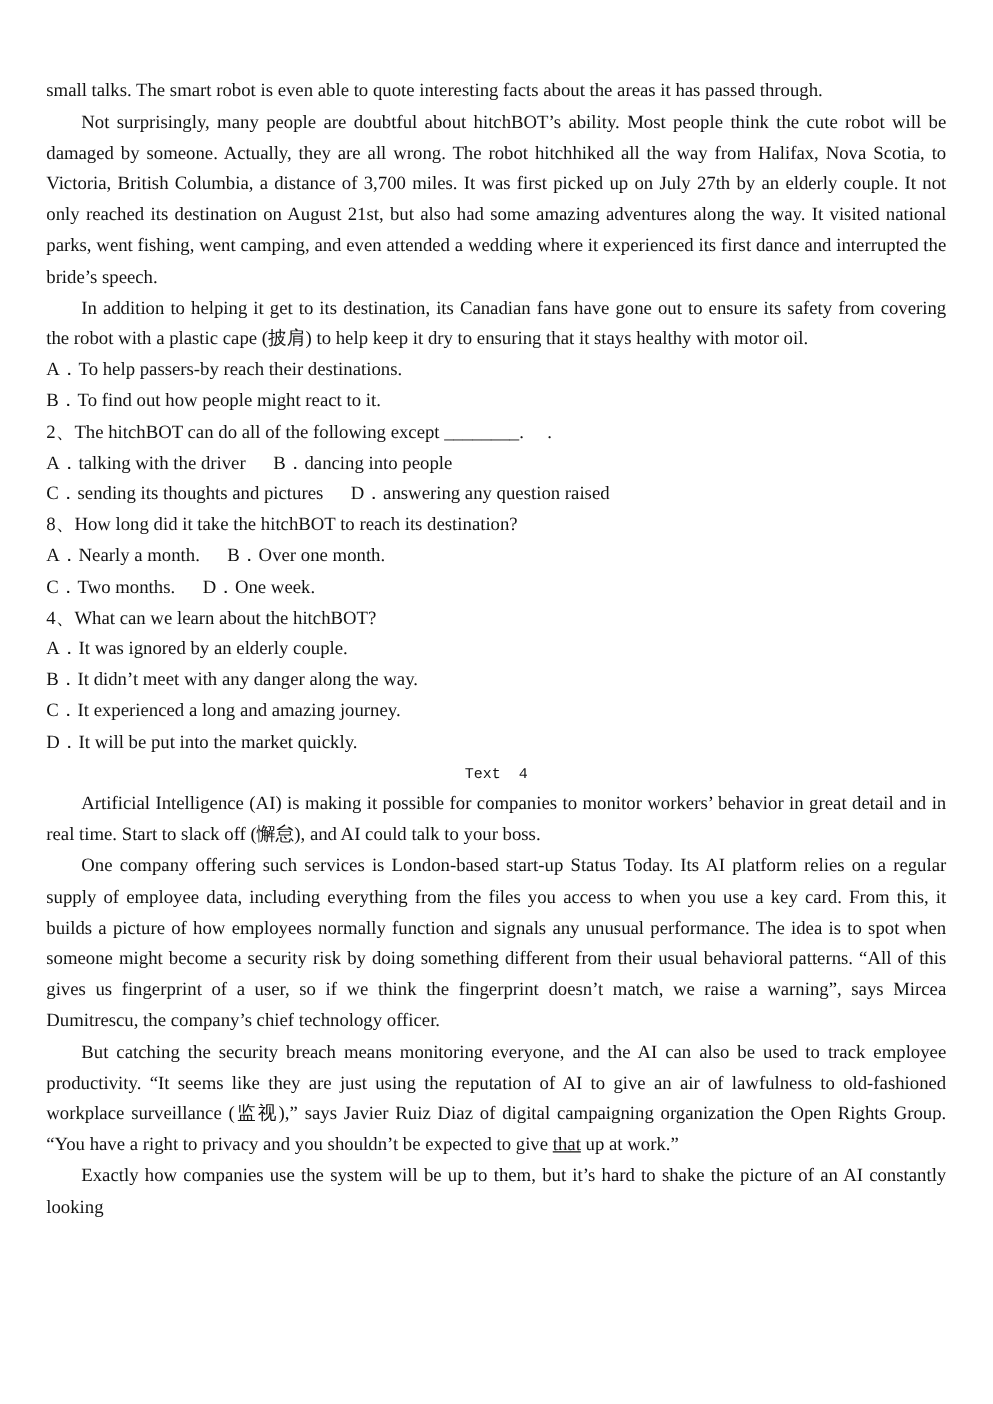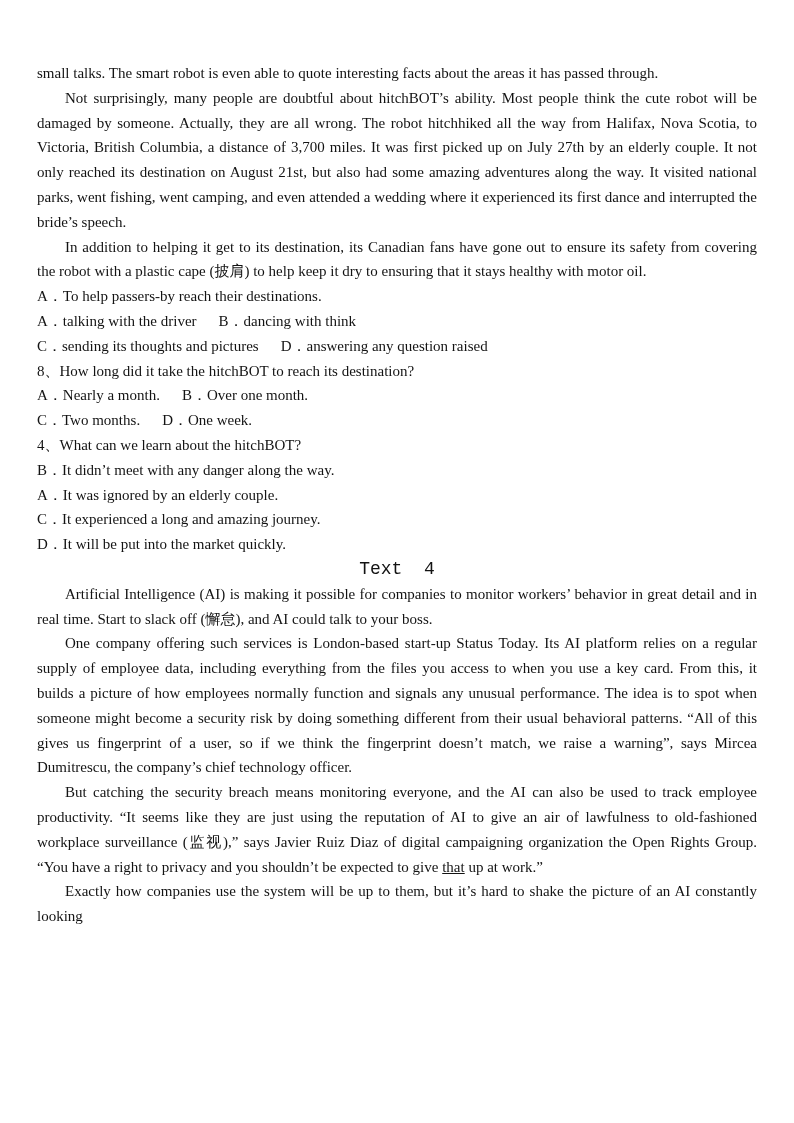--- a/index.html
+++ b/index.html
@@ -27,52 +27,54 @@
   .ind {
     text-indent: 28px;
   }
   .line {
     margin: 0;
   }
   .heading {
     margin: 0;
     text-align: center;
     font-family: "Liberation Mono", "DejaVu Sans Mono", monospace;
-    font-size: 18px;
+    font-size: 12px;
     font-weight: normal;
   }
   .u {
     text-decoration: underline;
     font-family: Liberation Serif, serif;
   }
   .opt + .opt {
     margin-left: 22px;
   }
 </style>
 </head>
 <body>
 
 <div class="page">
 
   <p class="para">small talks. The smart robot is even able to quote interesting facts about the areas it has passed through.</p>
   <p class="para ind">Not surprisingly, many people are doubtful about hitchBOT’s ability. Most people think the cute robot will be damaged by someone. Actually, they are all wrong. The robot hitchhiked all the way from Halifax, Nova Scotia, to Victoria, British Columbia, a distance of 3,700 miles. It was first picked up on July 27th by an elderly couple. It not only reached its destination on August 21st, but also had some amazing adventures along the way. It visited national parks, went fishing, went camping, and even attended a wedding where it experienced its first dance and interrupted the bride’s speech.</p>
   <p class="para ind">In addition to helping it get to its destination, its Canadian fans have gone out to ensure its safety from covering the robot with a plastic cape (披肩) to help keep it dry to ensuring that it stays healthy with motor oil.</p>
 
   <p class="line"><span class="opt">A．To help passers-by reach their destinations.</span></p>
+  <p class="line"><span class="opt">B．To find out how people might react to it.</span></p>
 
-  <p class="line"><span class="opt">A．talking with the driver</span><span class="opt">B．dancing with think</span></p>
+  <p class="line">2、The hitchBOT can do all of the following except ________.&nbsp;&nbsp;&nbsp;&nbsp;&nbsp;.</p>
+  <p class="line"><span class="opt">A．talking with the driver</span><span class="opt">B．dancing into people</span></p>
   <p class="line"><span class="opt">C．sending its thoughts and pictures</span><span class="opt">D．answering any question raised</span></p>
 
   <p class="line">8、How long did it take the hitchBOT to reach its destination?</p>
   <p class="line"><span class="opt">A．Nearly a month.</span><span class="opt">B．Over one month.</span></p>
   <p class="line"><span class="opt">C．Two months.</span><span class="opt">D．One week.</span></p>
 
   <p class="line">4、What can we learn about the hitchBOT?</p>
+  <p class="line"><span class="opt">A．It was ignored by an elderly couple.</span></p>
   <p class="line"><span class="opt">B．It didn’t meet with any danger along the way.</span></p>
-  <p class="line"><span class="opt">A．It was ignored by an elderly couple.</span></p>
   <p class="line"><span class="opt">C．It experienced a long and amazing journey.</span></p>
   <p class="line"><span class="opt">D．It will be put into the market quickly.</span></p>
 
   <p class="heading">Text&nbsp;&nbsp;4</p>
   <p class="para ind">Artificial Intelligence (AI) is making it possible for companies to monitor workers’ behavior in great detail and in real time. Start to slack off (懈怠), and AI could talk to your boss.</p>
   <p class="para ind">One company offering such services is London-based start-up Status Today. Its AI platform relies on a regular supply of employee data, including everything from the files you access to when you use a key card. From this, it builds a picture of how employees normally function and signals any unusual performance. The idea is to spot when someone might become a security risk by doing something different from their usual behavioral patterns. “All of this gives us fingerprint of a user, so if we think the fingerprint doesn’t match, we raise a warning”, says Mircea Dumitrescu, the company’s chief technology officer.</p>
   <p class="para ind"><span>But catching the security breach means monitoring everyone, and the AI can also be used to track employee productivity. “It seems like they are just using the reputation of AI to give an air of lawfulness to old-fashioned workplace surveillance (监视),” says Javier Ruiz Diaz of digital campaigning organization the Open Rights Group. “You have a right to privacy and you shouldn’t be expected to give </span><span class="u">that</span><span> up at work.”</span></p>
   <p class="para ind">Exactly how companies use the system will be up to them, but it’s hard to shake the picture of an AI constantly looking</p>
 
 </div>

